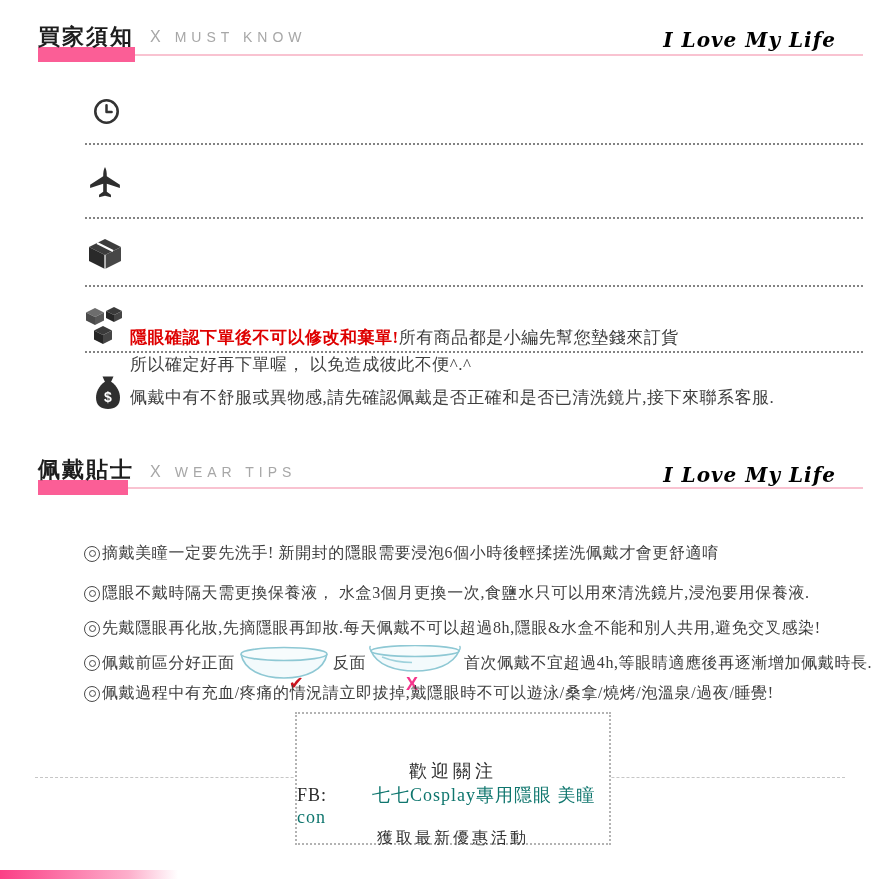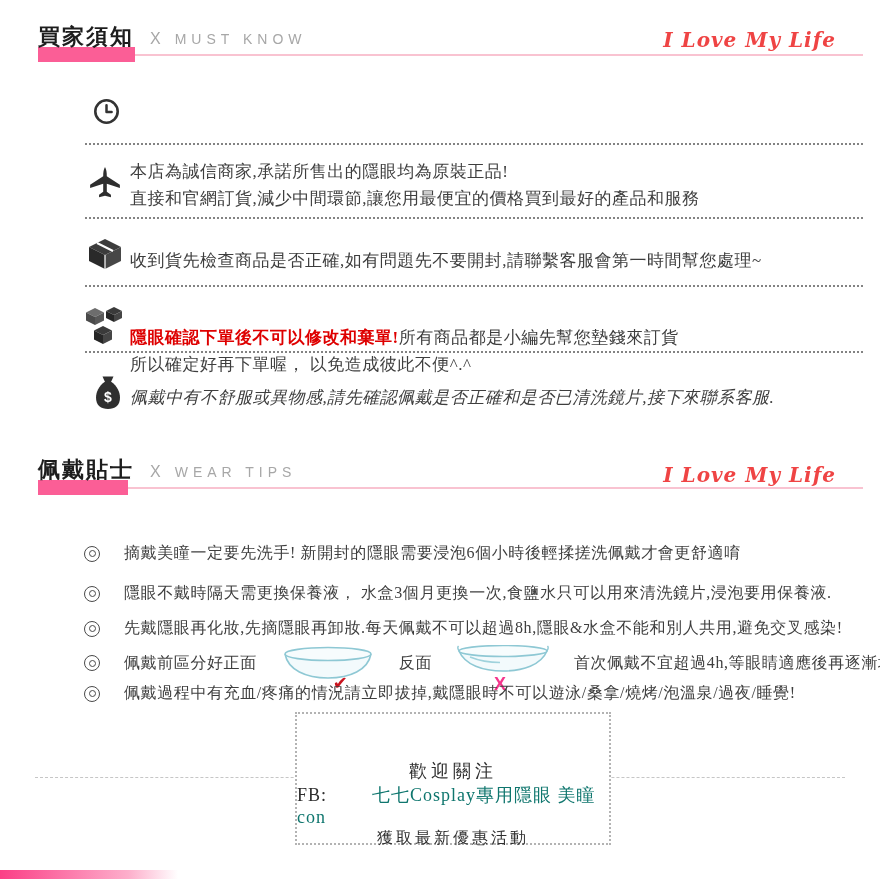--- a/index.html
+++ b/index.html
@@ -8,31 +8,31 @@
 
   
   .sec-header{position:absolute;left:38px;display:flex;align-items:baseline;z-index:2;}
   .sec-title-zh{font-family:"Liberation Sans", sans-serif;font-weight:bold;
                 font-size:22px;color:#1d1d1d;letter-spacing:2px;}
   .sec-x{font-family:"Liberation Sans", sans-serif;color:#a7a7a7;font-size:16px;margin:0 14px 0 16px;}
   .sec-title-en{font-family:"Liberation Sans", sans-serif;color:#a7a7a7;font-size:14px;letter-spacing:5px;}
   .pink-bar{position:absolute;height:15px;background:#fb5e96;z-index:1;}
   .pink-line{position:absolute;height:2px;background:#f9c3d1;z-index:0;}
   .brand{position:absolute;right:44px;font-family:"DejaVu Serif", serif;font-style:italic;
-         font-weight:bold;font-size:20px;color:#ef4444;letter-spacing:1px;z-index:2;}
+         font-weight:bold;font-size:20px;color:#000000;letter-spacing:1px;z-index:2;}
 
   
   .notice{position:absolute;left:130px;white-space:nowrap;font-size:17px;
           letter-spacing:0.5px;line-height:27px;color:#3e3e3e;}
   .red{color:#de0000;font-weight:bold;}
   .icon-slot{position:absolute;}
   .dotsep{position:absolute;left:85px;width:778px;height:0;border-top:2px dotted #6e6e6e;opacity:.85;}
 
   
-  .tip{position:absolute;left:84px;display:flex;align-items:center;gap:24px;
+  .tip{position:absolute;left:84px;display:flex;align-items:center;gap:2px;
        font-size:16px;letter-spacing:0.6px;white-space:nowrap;color:#3e3e3e;}
   .bullet{width:14px;height:14px;border:1.7px solid #4a4a4a;border-radius:50%;
           display:inline-flex;align-items:center;justify-content:center;flex:none;}
   .bullet::after{content:"";width:5px;height:5px;border:1.7px solid #4a4a4a;border-radius:50%;}
   .lens-wrap{position:relative;width:94px;height:36px;flex:none;}
   .mark-check{position:absolute;bottom:-12px;left:52px;color:#c9131e;font-size:18px;
               font-family:"DejaVu Sans", sans-serif;font-weight:bold;}
   .mark-cross{position:absolute;bottom:-14px;left:38px;color:#f5358c;font-size:18px;
               font-family:"Liberation Sans", sans-serif;font-weight:bold;}
 
@@ -50,21 +50,21 @@
 
   .bottom-bar{position:absolute;left:0;bottom:1px;width:178px;height:9px;
               background:linear-gradient(to right,#fb3f86,#fdaecb 72%,#ffffff);}
   svg{display:block;}
 </style>
 </head>
 <body>
 
 <div id="canvas">
 
-  <div class="sec-header" style="top:22px;">
+  <div class="sec-header" style="top:22px;align-items:center;">
     <span class="sec-title-zh">買家須知</span>
     <span class="sec-x">X</span>
     <span class="sec-title-en">MUST KNOW</span>
   </div>
   <div class="pink-bar" style="left:38px;top:47px;width:97px;"></div>
   <div class="pink-line" style="left:135px;top:54px;width:728px;"></div>
   <div class="brand" style="top:28px;">I Love My Life</div>
 
   <div class="icon-slot" style="left:93px;top:98px;">
     <svg width="27" height="27" viewBox="0 0 27 27">
@@ -72,37 +72,30 @@
       <path d="M13.5 7.2 V14 H18.6" fill="none" stroke="#333" stroke-width="2.5" stroke-linecap="round" stroke-linejoin="round"></path>
     </svg>
   </div>
   <div class="dotsep" style="top:143px;"></div>
 
   <div class="icon-slot" style="left:88px;top:166px;">
     <svg width="34" height="34" viewBox="0 0 32 32">
       <path d="M16 1 C17.3 3.2 17.7 6 17.7 9.6 L30 17.6 V20.6 L17.7 16.6 V24.2 L21.6 27.1 V29.5 L16 28 L10.4 29.5 V27.1 L14.3 24.2 V16.6 L2 20.6 V17.6 L14.3 9.6 C14.3 6 14.7 3.2 16 1 Z" fill="#2e2e2e"></path>
     </svg>
   </div>
-  <div class="notice" style="top:158px;">
-    <div>本店為誠信商家,承諾所售出的隱眼均為原裝正品!</div>
-    <div>直接和官網訂貨,減少中間環節,讓您用最便宜的價格買到最好的產品和服務</div>
-  </div>
   <div class="dotsep" style="top:217px;"></div>
 
   <div class="icon-slot" style="left:88px;top:238px;">
     <svg width="34" height="33" viewBox="0 0 34 33">
       <polygon points="17,1 33,9 17,17 1,9" fill="#3c3c3c"></polygon>
       <polygon points="1,9 17,17 17,31 1,23" fill="#2a2a2a"></polygon>
       <polygon points="33,9 17,17 17,31 33,23" fill="#474747"></polygon>
       <polyline points="9,5 25,13" stroke="#ffffff" stroke-width="2" fill="none"></polyline>
       <polyline points="17,17 17,31" stroke="#ffffff" stroke-width="1.2" fill="none"></polyline>
     </svg>
-  </div>
-  <div class="notice" style="top:247px;">
-    <div>收到貨先檢查商品是否正確,如有問題先不要開封,請聯繫客服會第一時間幫您處理~</div>
   </div>
   <div class="dotsep" style="top:285px;"></div>
 
   <div class="icon-slot" style="left:84px;top:306px;">
     <svg width="40" height="40" viewBox="0 0 40 40">
       <g>
         <polygon points="11,2 20,6.5 11,11 2,6.5" fill="#6d6d6d"></polygon>
         <polygon points="2,6.5 11,11 11,19 2,14.5" fill="#4a4a4a"></polygon>
         <polygon points="20,6.5 11,11 11,19 20,14.5" fill="#585858"></polygon>
       </g>
@@ -124,21 +117,21 @@
   </div>
   <div class="dotsep" style="top:351px;"></div>
 
   <div class="icon-slot" style="left:95px;top:375px;">
     <svg width="26" height="35" viewBox="0 0 26 35">
       <path d="M10 7 L7.5 1.5 H18.5 L16 7 Z" fill="#2f2f2f"></path>
       <path d="M9.5 7 H16.5 C22 11 25 17 25 22.5 C25 30.5 20 34 13 34 C6 34 1 30.5 1 22.5 C1 17 4 11 9.5 7 Z" fill="#2f2f2f"></path>
       <text x="13" y="27" font-size="14" fill="#ffffff" text-anchor="middle" font-family="Liberation Sans, sans-serif" font-weight="bold">$</text>
     </svg>
   </div>
-  <div class="notice" style="top:384px;font-style:italic;">
+  <div class="notice" style="top:384px;">
     <div>佩戴中有不舒服或異物感,請先確認佩戴是否正確和是否已清洗鏡片,接下來聯系客服.</div>
   </div>
 
   <div class="sec-header" style="top:455px;">
     <span class="sec-title-zh">佩戴貼士</span>
     <span class="sec-x">X</span>
     <span class="sec-title-en">WEAR TIPS</span>
   </div>
   <div class="pink-bar" style="left:38px;top:480px;width:90px;"></div>
   <div class="pink-line" style="left:128px;top:487px;width:735px;"></div>

